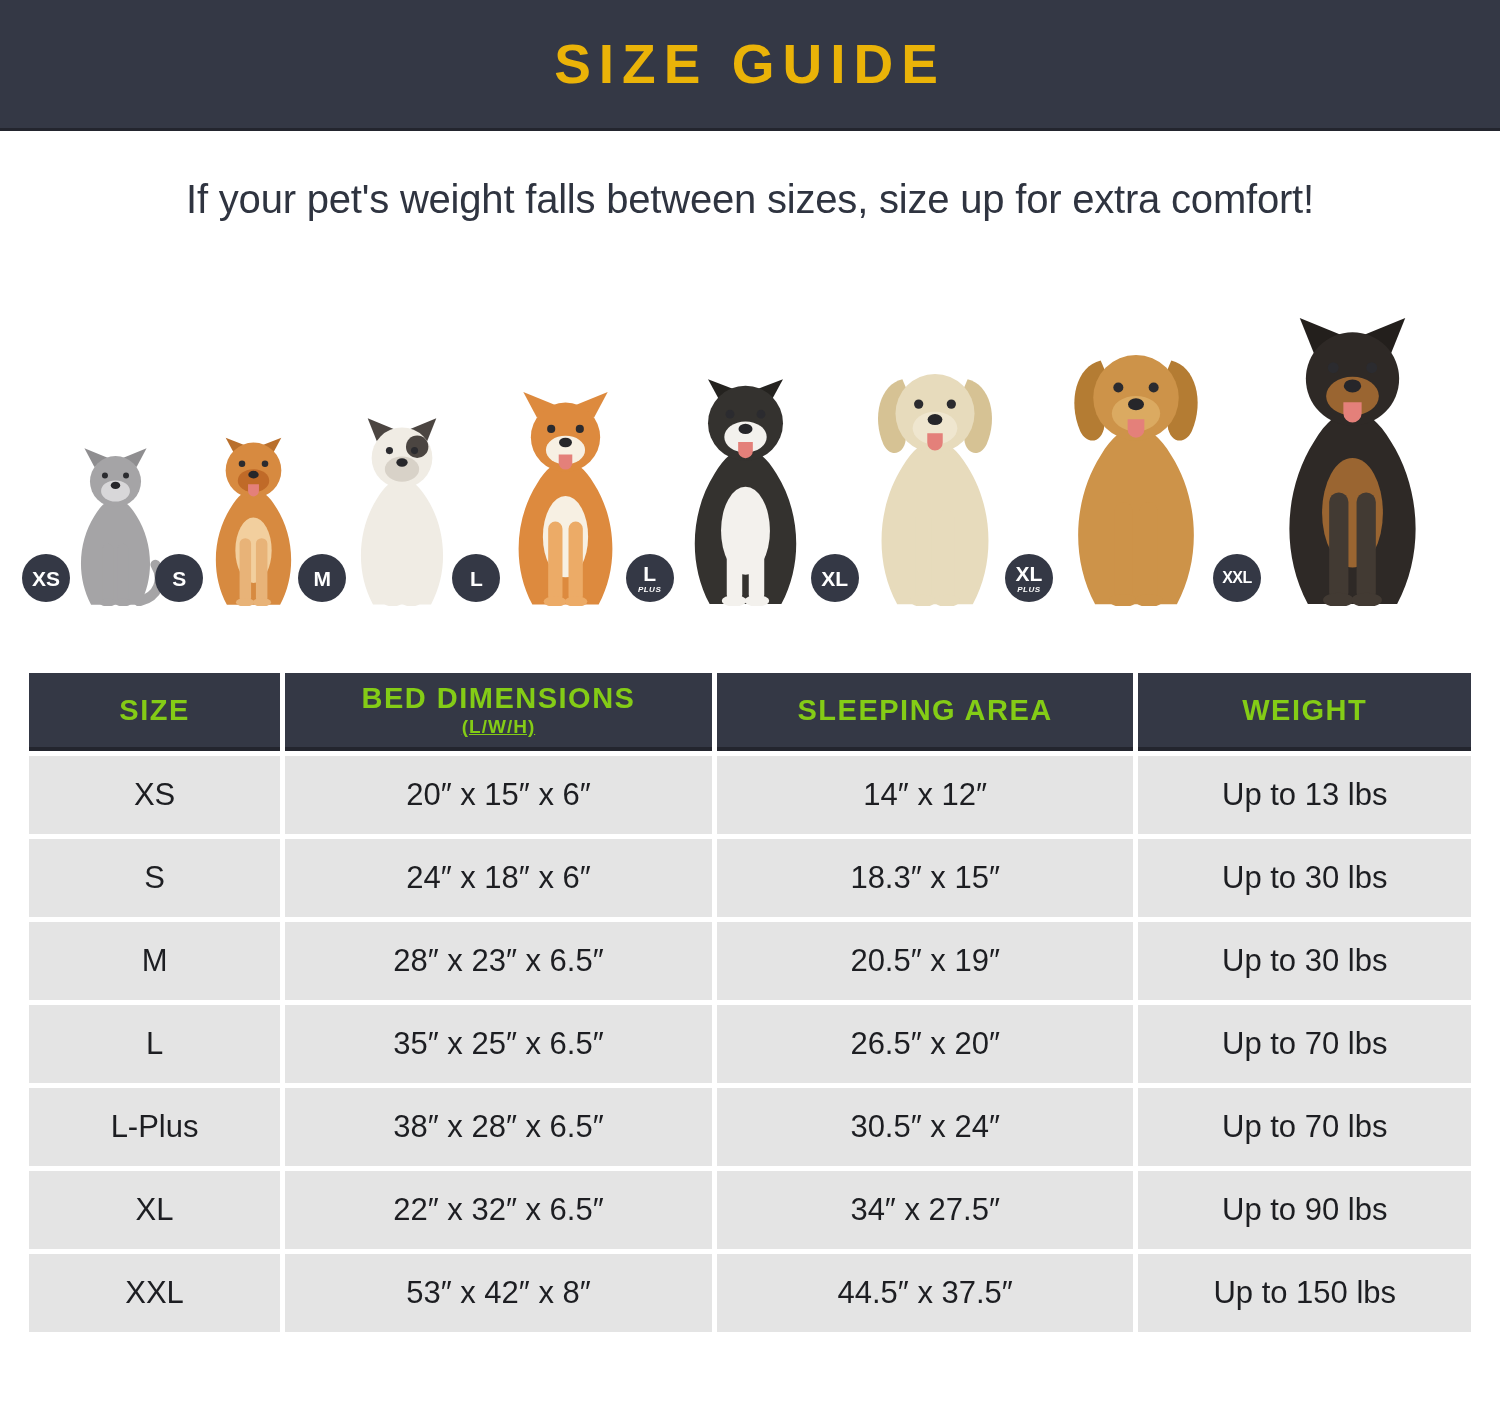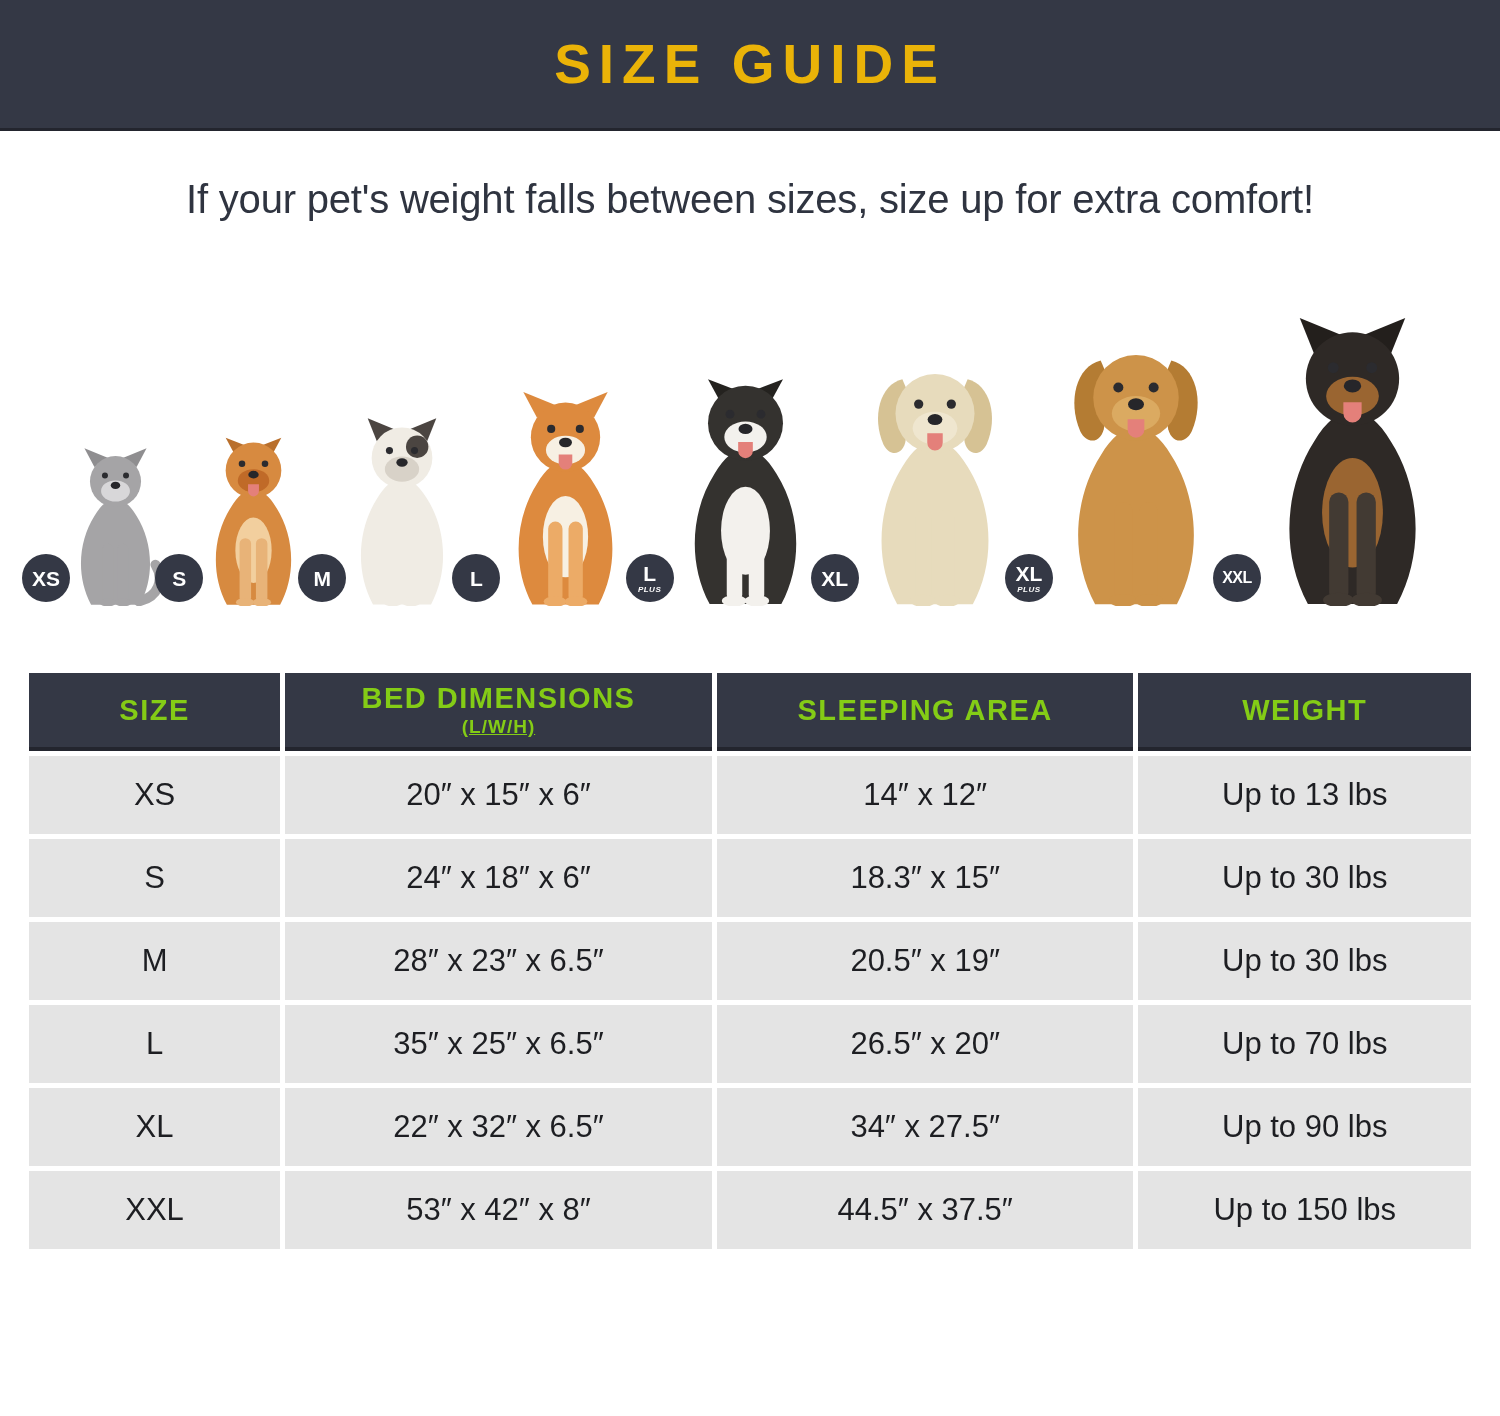--- a/index.html
+++ b/index.html
@@ -297,20 +297,26 @@
           <td>20.5″ x 19″</td>
           <td>Up to 30 lbs</td>
         </tr>
         <tr>
           <td>L</td>
           <td>35″ x 25″ x 6.5″</td>
           <td>26.5″ x 20″</td>
           <td>Up to 70 lbs</td>
         </tr>
         <tr>
+          <td>L-Plus</td>
+          <td>38″ x 28″ x 6.5″</td>
+          <td>30.5″ x 24″</td>
+          <td>Up to 70 lbs</td>
+        </tr>
+        <tr>
           <td>XL</td>
           <td>22″ x 32″ x 6.5″</td>
           <td>34″ x 27.5″</td>
           <td>Up to 90 lbs</td>
         </tr>
         <tr>
           <td>XXL</td>
           <td>53″ x 42″ x 8″</td>
           <td>44.5″ x 37.5″</td>
           <td>Up to 150 lbs</td>

